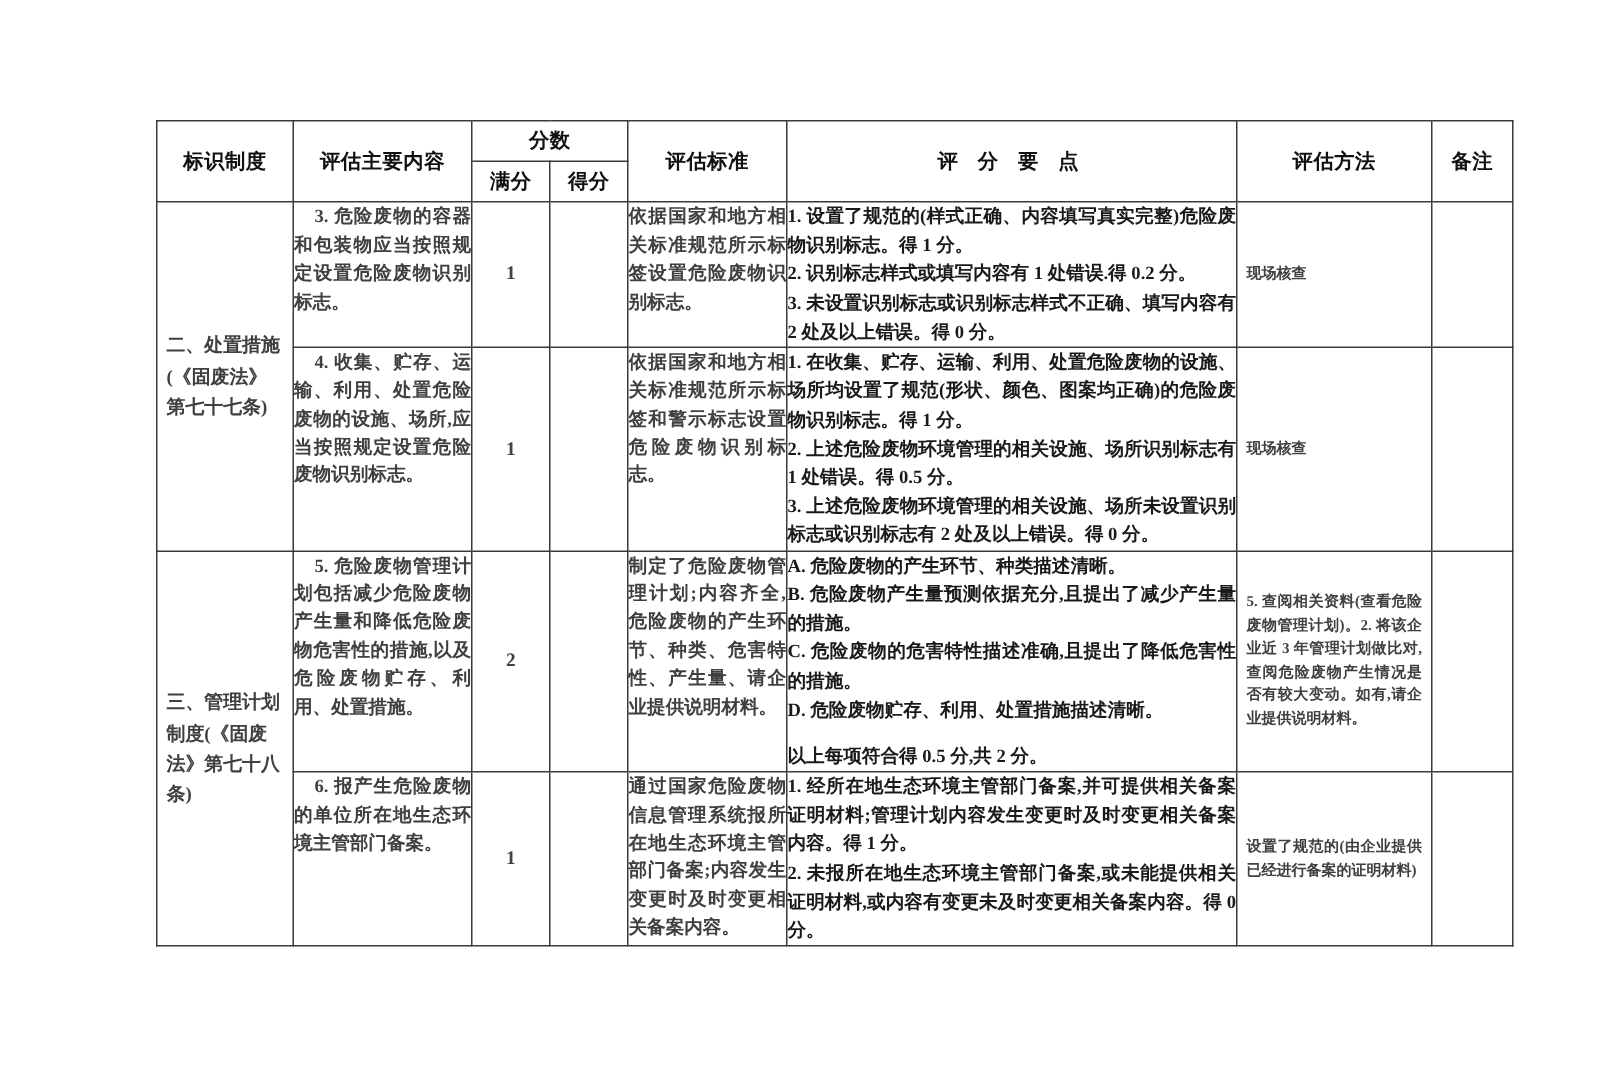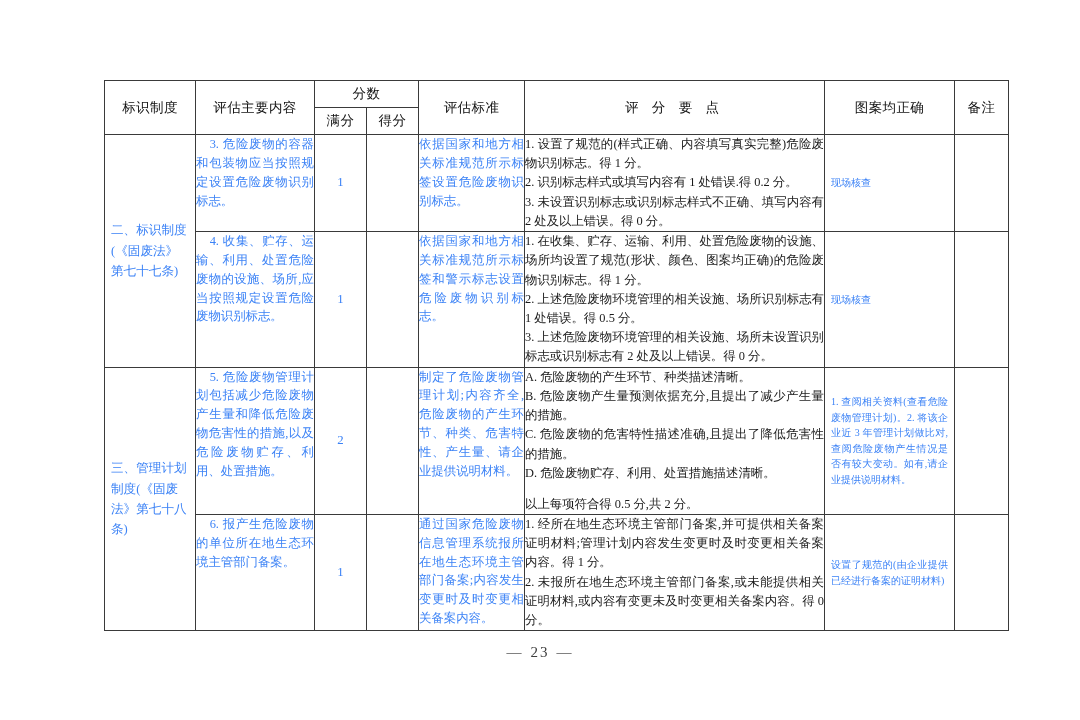--- a/index.html
+++ b/index.html
@@ -30,21 +30,21 @@
   table.eval {
     border-collapse: collapse;
     width: 884px;
     table-layout: fixed;
     background: #fff;
   }
   table.eval td, table.eval th {
     border: 1px solid #3a3a3a;
     padding: 0;
     vertical-align: middle;
-    font-weight: normal;
+    font-weight: bold;
   }
   
   col.c-item     { width: 91px; }
   col.c-content  { width: 119px; }
   col.c-full     { width: 52px; }
   col.c-got      { width: 52px; }
   col.c-std      { width: 106px; }
   col.c-points   { width: 300px; }
   col.c-method   { width: 130px; }
   col.c-note     { width: 54px; }
@@ -64,21 +64,21 @@
   }
   .hdr-wide {
     letter-spacing: 5px;
     padding-left: 5px;
   }
 
   
   .cell {
     font-size: 12.4px;
     line-height: 1.52;
-    color: #3b82f6;
+    color: #404040;
     padding: 6px 7px 6px 7px;
     text-align: justify;
     text-justify: inter-ideograph;
   }
   .cell.indent {
     text-indent: 1.1em;
   }
   .cell.group {
     text-align: left;
     vertical-align: middle;
@@ -141,32 +141,32 @@
         <col class="c-method">
         <col class="c-note">
       </colgroup>
       <thead>
         <tr>
           <th class="hdr tall" rowspan="2">标识制度</th>
           <th class="hdr tall" rowspan="2">评估主要内容</th>
           <th class="hdr" colspan="2">分数</th>
           <th class="hdr tall" rowspan="2">评估标准</th>
           <th class="hdr tall hdr-wide" rowspan="2">评 分 要 点</th>
-          <th class="hdr tall" rowspan="2">图案均正确</th>
+          <th class="hdr tall" rowspan="2">评估方法</th>
           <th class="hdr tall" rowspan="2">备注</th>
         </tr>
         <tr>
           <th class="hdr">满分</th>
           <th class="hdr">得分</th>
         </tr>
       </thead>
       <tbody>
 
         <tr>
-          <td class="cell group" rowspan="2">二、标识制度(《固废法》第七十七条)</td>
+          <td class="cell group" rowspan="2">二、处置措施(《固废法》第七十七条)</td>
           <td class="cell indent top">3. 危险废物的容器和包装物应当按照规定设置危险废物识别标志。</td>
           <td class="cell score">1</td>
           <td class="cell score"></td>
           <td class="cell top">依据国家和地方相关标准规范所示标签设置危险废物识别标志。</td>
           <td class="pts">
             <p>1. 设置了规范的(样式正确、内容填写真实完整)危险废物识别标志。得 1 分。</p>
             <p>2. 识别标志样式或填写内容有 1 处错误.得 0.2 分。</p>
             <p>3. 未设置识别标志或识别标志样式不正确、填写内容有 2 处及以上错误。得 0 分。</p>
           </td>
           <td class="cell method">现场核查</td>
@@ -193,38 +193,35 @@
           <td class="cell score">2</td>
           <td class="cell score"></td>
           <td class="cell top">制定了危险废物管理计划;内容齐全,危险废物的产生环节、种类、危害特性、产生量、请企业提供说明材料。</td>
           <td class="pts">
             <p>A. 危险废物的产生环节、种类描述清晰。</p>
             <p>B. 危险废物产生量预测依据充分,且提出了减少产生量的措施。</p>
             <p>C. 危险废物的危害特性描述准确,且提出了降低危害性的措施。</p>
             <p>D. 危险废物贮存、利用、处置措施描述清晰。</p>
             <p class="gap">以上每项符合得 0.5 分,共 2 分。</p>
           </td>
-          <td class="cell method">1. 查阅相关资料(查看危险废物管理计划)。2. 将该企业近 3 年管理计划做比对,查阅危险废物产生情况是否有较大变动。如有,请企业提供说明材料。</td>
+          <td class="cell method">5. 查阅相关资料(查看危险废物管理计划)。2. 将该企业近 3 年管理计划做比对,查阅危险废物产生情况是否有较大变动。如有,请企业提供说明材料。</td>
           <td class="cell"></td>
         </tr>
 
         <tr>
           <td class="cell indent top">6. 报产生危险废物的单位所在地生态环境主管部门备案。</td>
           <td class="cell score">1</td>
           <td class="cell score"></td>
           <td class="cell top">通过国家危险废物信息管理系统报所在地生态环境主管部门备案;内容发生变更时及时变更相关备案内容。</td>
           <td class="pts">
             <p>1. 经所在地生态环境主管部门备案,并可提供相关备案证明材料;管理计划内容发生变更时及时变更相关备案内容。得 1 分。</p>
             <p>2. 未报所在地生态环境主管部门备案,或未能提供相关证明材料,或内容有变更未及时变更相关备案内容。得 0 分。</p>
           </td>
           <td class="cell method">设置了规范的(由企业提供已经进行备案的证明材料)</td>
           <td class="cell"></td>
         </tr>
 
       </tbody>
     </table>
   </div>
 
-  <div class="footer">
-    <span class="dash">—</span><span>23</span><span class="dash">—</span>
-  </div>
 
 </div>
 
 </body></html>

